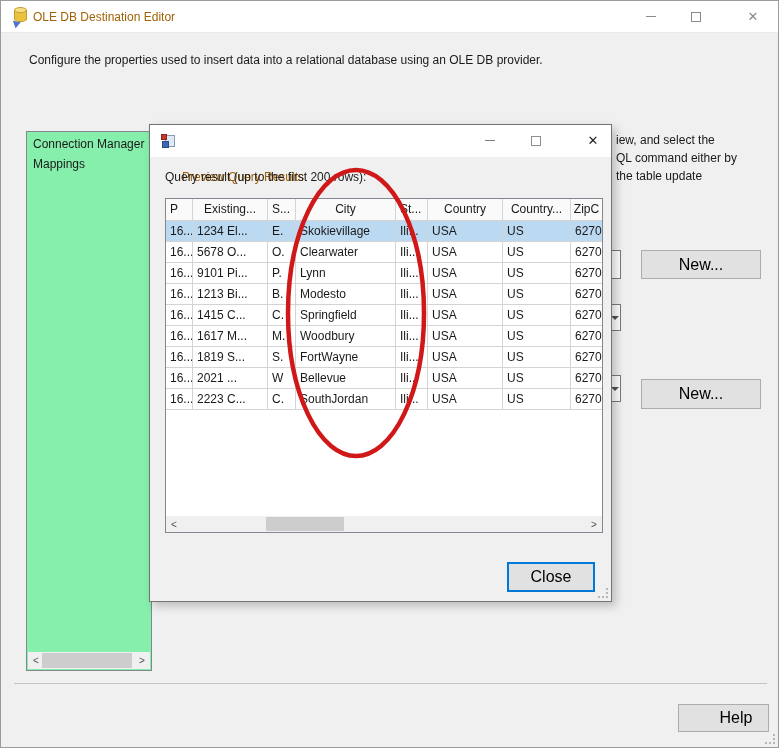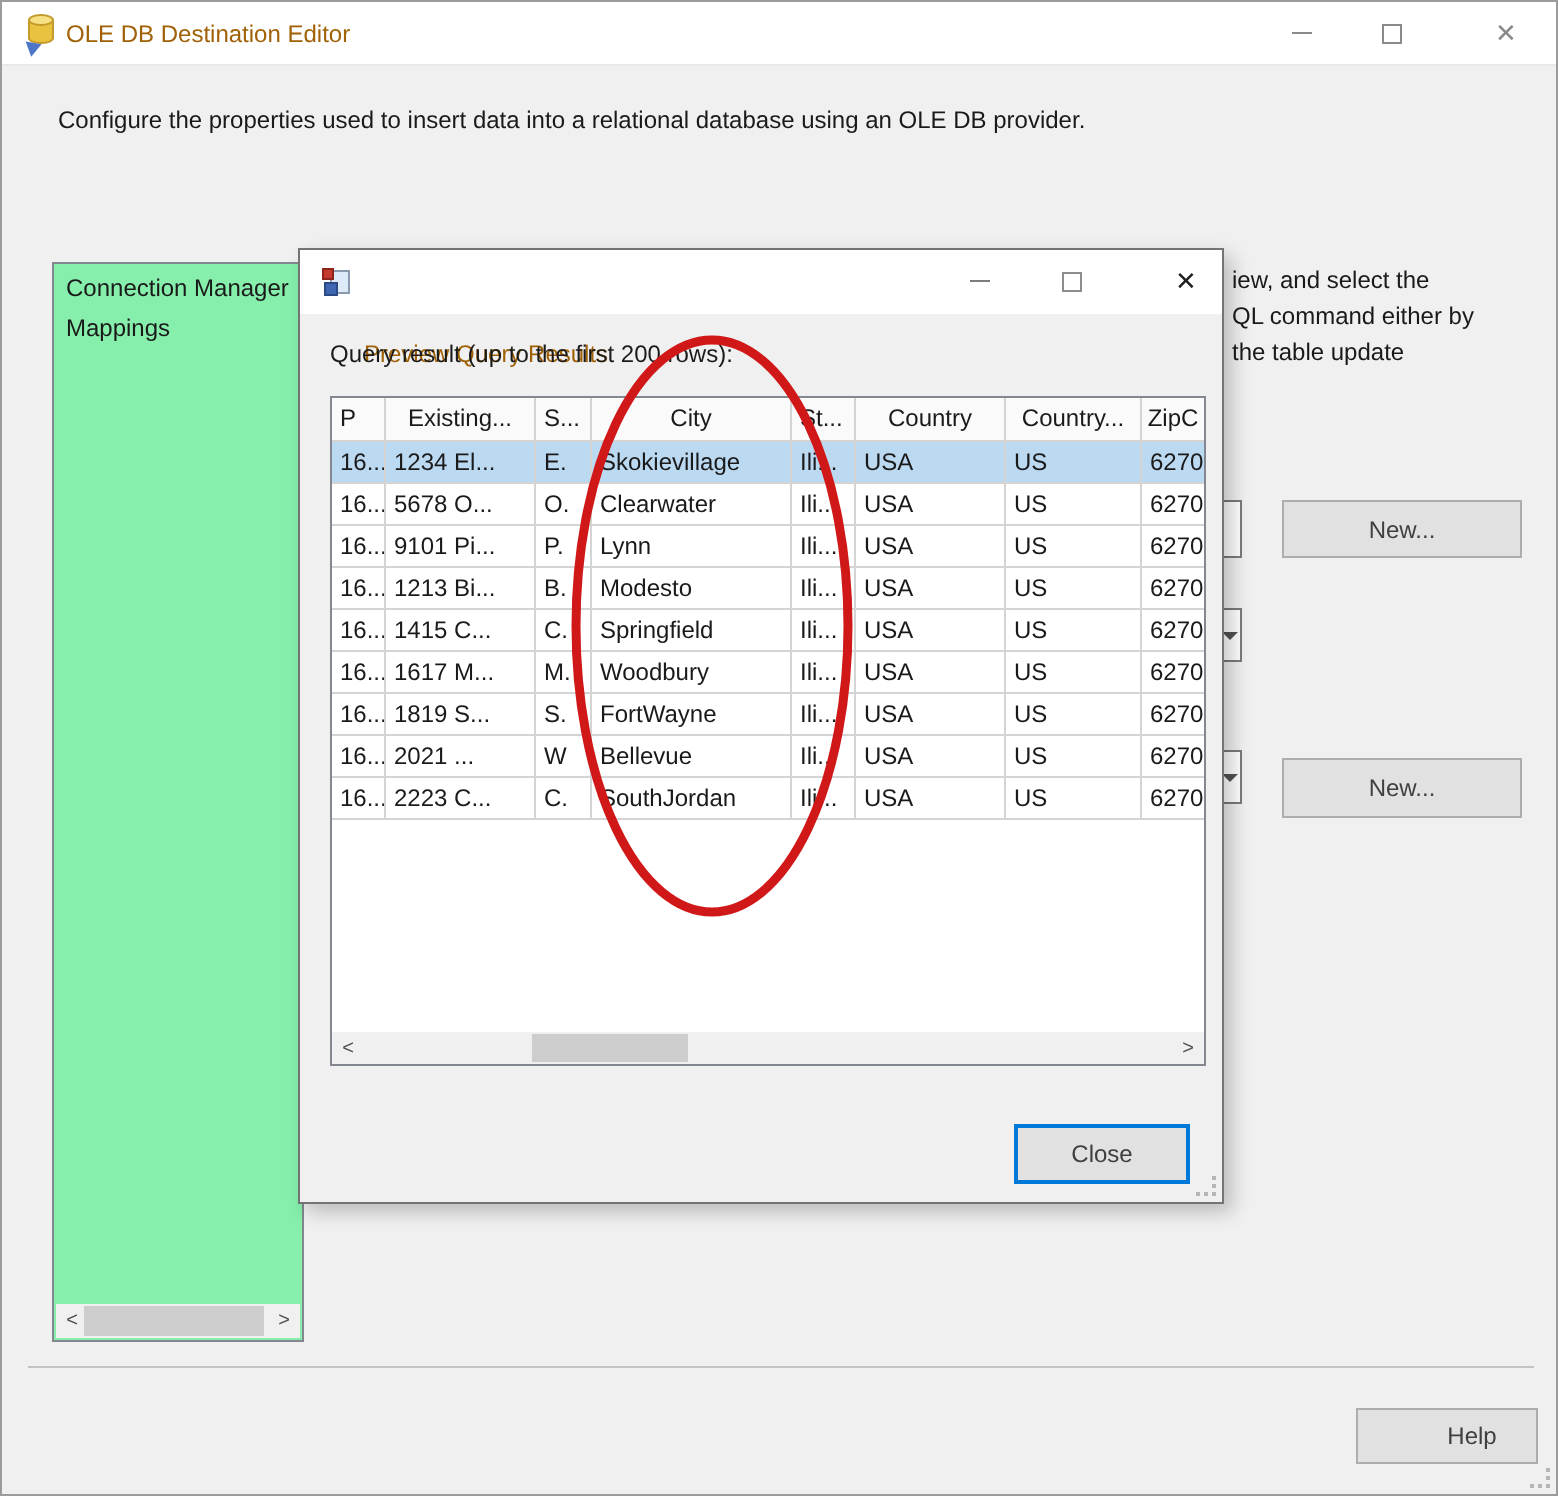--- a/index.html
+++ b/index.html
@@ -46,22 +46,22 @@
   .lb-items { padding-top:2px; }
   .hscroll { position:absolute; left:1px; right:1px; bottom:1px; height:17px;
              background:#f0f0f0; }
   .sb-arrow { position:absolute; top:0; bottom:0; width:16px; display:flex;
               align-items:center; justify-content:center; color:#505050; font-size:10px; }
   .sb-arrow.left { left:0; } .sb-arrow.right { right:0; }
   .sb-thumb { position:absolute; top:1px; bottom:1px; background:#cdcdcd; }
   .lb-thumb { left:14px; width:90px; }
 
   
-  .btn { position:absolute; background:#e1e1e1; border:1px solid #adadad; font-size:12px;
-         display:flex; align-items:center; justify-content:center; color:#404040; cursor:default; }
+  .btn { position:absolute; background:#e1e1e1; border:1px solid #adadad; font-size:16px;
+         display:flex; align-items:center; justify-content:center; color:#000000; cursor:default; }
   .btn.focus { border:2px solid var(--accent,#0078d7); }
 
   
   .frag { position:absolute; left:611px; width:9px; background:#ffffff;
           border:1px solid #7a7a7a; border-left:none; }
   .frag .chev { position:absolute; right:1px; top:50%; margin-top:-2px; width:0; height:0;
                 border-left:4px solid transparent; border-right:4px solid transparent;
                 border-top:4px solid #535353; }
 
   .divider { position:absolute; left:13px; top:682px; width:753px; height:1px; background:#c3c3c3; }

